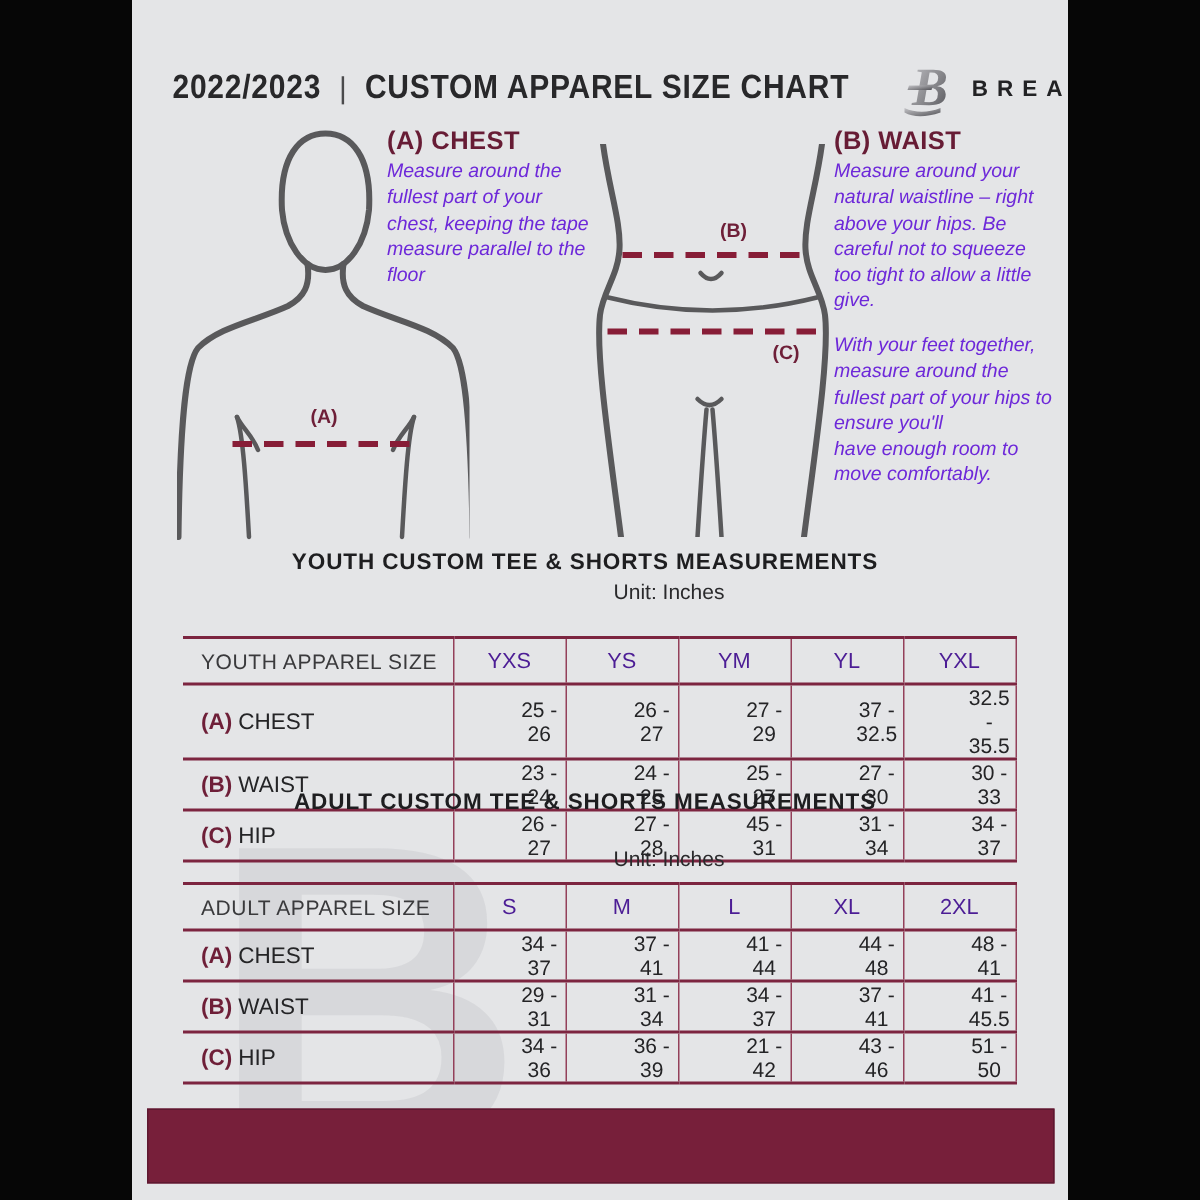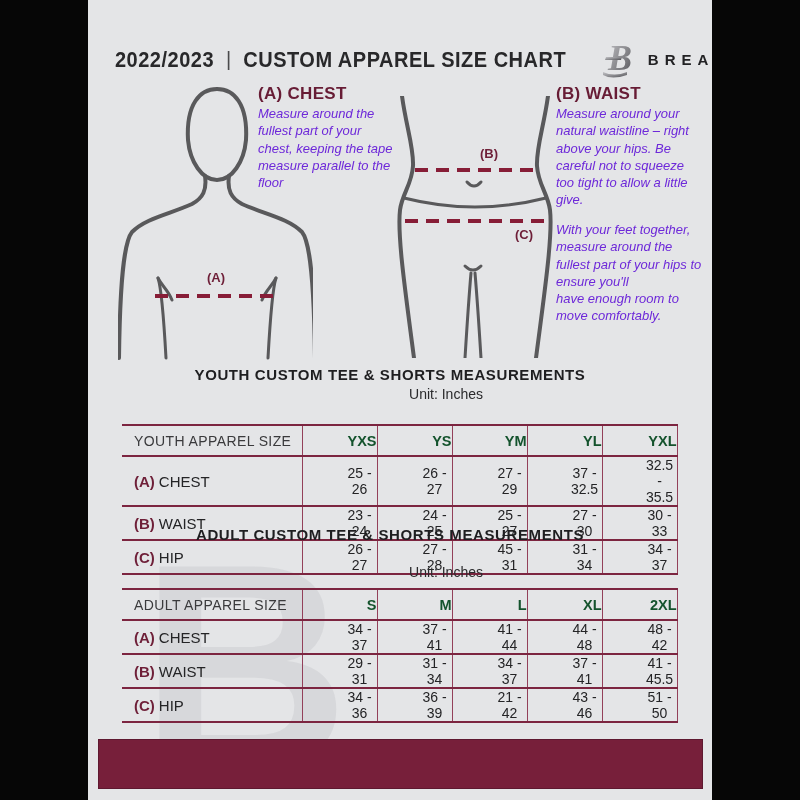--- a/index.html
+++ b/index.html
@@ -48,21 +48,21 @@
   
   table.size{position:absolute;left:34px;border-collapse:collapse;
              table-layout:fixed;width:555px;background:transparent;}
   #youth-table{top:424px;} #adult-table{top:588px;}
   table.size col.c0{width:180px;} table.size col.cv{width:75px;}
   table.size td{height:29px;padding:0;vertical-align:middle;
                 border-top:2px solid #7c2540;border-bottom:2px solid #7c2540;}
   table.size td+td{border-left:1.5px solid #93405a;}
   table.size td:last-child{border-right:1.5px solid #93405a;}
   .size .hd0{font-size:14px;color:#3a3a3c;letter-spacing:.4px;padding-left:12px;}
-  .size .hd{font-size:14.5px;font-weight:700;color:#14532d;text-align:right;}
+  .size .hd{font-size:14.5px;font-weight:400;color:#4c1d95;text-align:center;}
   .size .lbl{font-size:15px;color:#242426;padding-left:12px;}
   .size .lbl .pfx{font-weight:800;color:#6e1f38;margin-right:4px;}
   .size .val{font-size:14px;color:#242426;text-align:center;padding-left:40px;}
 
   
   .watermark{position:absolute;left:52px;top:520px;font-size:290px;
              font-weight:700;color:rgba(110,110,120,0.10);line-height:1;
              pointer-events:none;}
   .footer-bar{position:absolute;left:10px;top:739px;width:605px;height:50px;
               background:#771f3a;border:1px solid #5e1830;box-sizing:border-box;}
@@ -203,21 +203,21 @@
           <td class="hd">L</td>
           <td class="hd">XL</td>
           <td class="hd">2XL</td>
         </tr>
         <tr>
           <td class="lbl"><span class="pfx">(A)</span><span>CHEST</span></td>
           <td class="val">34 - 37</td>
           <td class="val">37 - 41</td>
           <td class="val">41 - 44</td>
           <td class="val">44 - 48</td>
-          <td class="val">48 - 42</td>
+          <td class="val">48 - 41</td>
         </tr>
         <tr>
           <td class="lbl"><span class="pfx">(B)</span><span>WAIST</span></td>
           <td class="val">29 - 31</td>
           <td class="val">31 - 34</td>
           <td class="val">34 - 37</td>
           <td class="val">37 - 41</td>
           <td class="val">41 - 45.5</td>
         </tr>
         <tr>

